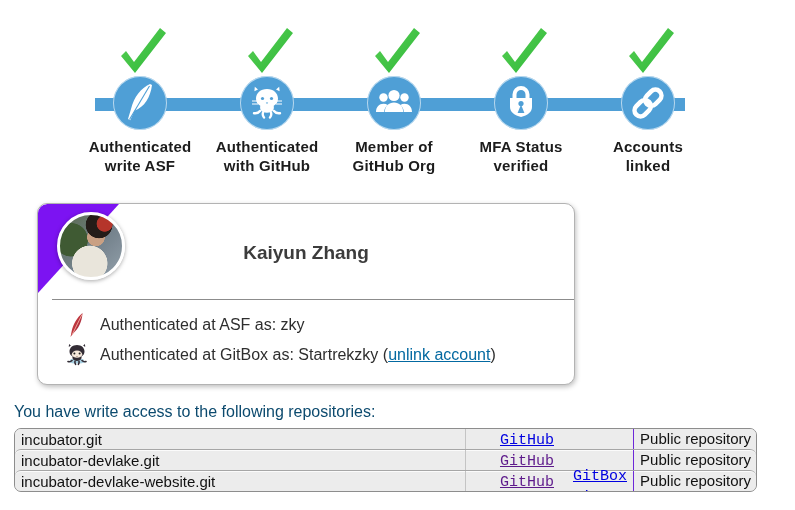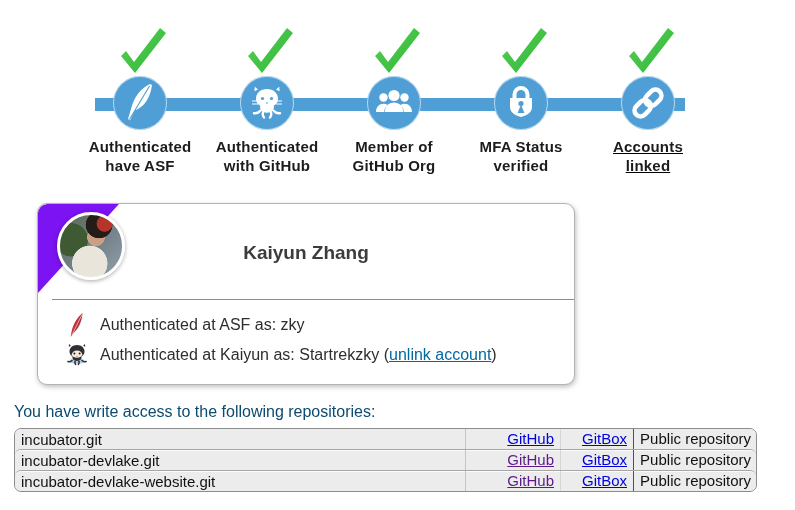--- a/index.html
+++ b/index.html
@@ -8,21 +8,21 @@
 
   
   .steps{position:absolute;left:0;top:0;width:795px;height:185px;}
   .steps .bar{position:absolute;left:95px;top:98px;width:590px;height:13px;background:#4f9fd6;}
   .step{position:absolute;top:25px;width:130px;text-align:center;}
   .step .check{display:block;margin:0 auto;width:56px;height:54px;}
   .step .circle{position:relative;margin:-3px auto 0;width:54px;height:54px;border-radius:50%;
     background:#4f9fd6;box-shadow:0 0 0 1px rgba(255,255,255,.6) inset;}
   .step .circle svg{position:absolute;left:0;top:0;width:54px;height:54px;}
   .step .lbl{margin-top:7px;font-size:15px;line-height:19px;font-weight:600;color:#1c1c1c;letter-spacing:.2px;}
-  .s0{left:75px;} .s1{left:202px;} .s2{left:329px;} .s3{left:456px;} .s4{left:583px;text-decoration:underline;}
+  .s0{left:75px;} .s1{left:202px;} .s2{left:329px;} .s3{left:456px;} .s4{left:583px;}
 
   
   .card{position:absolute;left:37px;top:203px;width:536px;height:180px;background:#fff;
     border:1px solid #b3b3b3;border-radius:10px;box-shadow:1px 2px 5px rgba(0,0,0,.25);overflow:hidden;}
   .corner{position:absolute;left:0;top:0;width:81px;height:89px;background:#7c13f2;
     clip-path:polygon(0 0,100% 0,0 100%);border-top-left-radius:9px;}
   .avatar{position:absolute;left:19px;top:8px;width:62px;height:62px;border:3px solid #fff;border-radius:50%;
     box-shadow:0 1px 4px rgba(0,0,0,.35);
     background:
       radial-gradient(circle at 72% 14%, #b5352b 0 11%, rgba(0,0,0,0) 12%),
@@ -42,23 +42,23 @@
   a.unlink{color:#0369a1;}
 
   
   .repos-title{position:absolute;left:14px;top:403px;font-size:16px;color:#0c4a6e;}
   .repo-table{position:absolute;left:14px;top:428px;width:741px;border:1px solid #8d8d8d;border-radius:7px;
     overflow:hidden;background:#ececec;}
   .repo-row{display:flex;align-items:center;height:20px;background:#ececec;font-size:15px;color:#111;}
   .repo-row + .repo-row{border-top:1px solid #a6a6a6;box-shadow:inset 0 1px 0 #fbfbfb;border-radius:6px;}
   .cell-name{flex:1;padding:0 6px;white-space:nowrap;overflow:hidden;}
   .cell-gh{width:82px;text-align:right;padding:0 6px;border-left:1px solid #c4c4c4;align-self:stretch;line-height:20px;}
-  .cell-gb{width:60px;text-align:right;padding:0 6px;border-left:1px solid #d6d6d6;align-self:stretch;line-height:20px;}
+  .cell-gb{width:60px;text-align:right;padding:0 6px;border-left:1px solid #d6d6d6;align-self:stretch;line-height:20px;margin-top:36px;}
   .cell-vis{width:112px;text-align:right;padding:0 5px;border-left:1px solid #6d28d9;align-self:stretch;line-height:20px;}
-  a.repo-link{color:#0000e0;text-decoration:underline;}
+  a.repo-link{color:#0000e0;text-decoration:underline;font-family:Liberation Mono, monospace;}
   a.repo-link.visited{color:#5d1a8b;}
 </style>
 </head>
 <body>
 
 <div class="page">
 
   <div class="steps">
     <div class="bar"></div>
 
@@ -76,21 +76,21 @@
         <path d="M9 31 L14 26 L22 37 L48 3 L54 8 L23 48 Z" fill="url(#ckg)"></path>
       </svg>
       <div class="circle">
         <svg viewBox="0 0 54 54">
           <path d="M37 8c-9 4-16 13-19 25l-3 10 2.2 1.2 4.3-9.4C31.6 31 37.5 21 39 9z" fill="#fff"></path>
           <path d="M36.5 10 L16.5 43.5" stroke="#4f9fd6" stroke-width="1.1"></path>
         </svg>
       </div>
       <div class="lbl">
         <div>Authenticated</div>
-          <div>have ASF</div>
+          <div>write ASF</div>
       </div>
     </div>
 
     <div class="step s1">
       <svg class="check" viewBox="0 0 56 54">
         <path d="M9 31 L14 26 L22 37 L48 3 L54 8 L23 48 Z" fill="url(#ckg)"></path>
       </svg>
       <div class="circle">
         <svg viewBox="0 0 54 54">
           <path d="M27 13c-6.5 0-11 4.2-11 9.6 0 3.4 1.6 5.9 4.3 7.2-.3 1.5-.2 3 .4 4.2 1.8 3.6 10.8 3.6 12.6 0 .6-1.2.7-2.7.4-4.2 2.7-1.3 4.3-3.8 4.3-7.2 0-5.4-4.5-9.6-11-9.6z" fill="#fff"></path>
@@ -195,21 +195,21 @@
           <path d="M4 19c2.5 2 13.5 2 16 0l-2-3H6z" fill="#a8cfe0"></path>
           <path d="M12 2C7.6 2 4.5 4.8 4.5 8.4c0 2.3 1.1 4 3 4.9-.2 1-.1 2 .3 2.8 1.2 2.4 7.2 2.4 8.4 0 .4-.8.5-1.8.3-2.8 1.9-.9 3-2.6 3-4.9C19.5 4.8 16.4 2 12 2z" fill="#332d36"></path>
           <path d="M5.9 2.6L4 1l-.2 2.9zM18.1 2.6L20 1l.2 2.9z" fill="#332d36"></path>
           <ellipse cx="12" cy="11.2" rx="5.2" ry="3.6" fill="#f6e9dc"></ellipse>
           <circle cx="9.4" cy="10.6" r="1" fill="#222"></circle>
           <circle cx="14.6" cy="10.6" r="1" fill="#222"></circle>
           <path d="M11.3 13h1.4l-.7.9z" fill="#6b4a3a"></path>
           <path d="M7 17.5c-1.2 1.2-2.6 1.4-4 1M10 18.2c-.3 1.2-.1 2.2.6 3.2M14 18.2c.3 1.2.1 2.2-.6 3.2M17 17.5c1.2 1.2 2.6 1.4 4 1" stroke="#332d36" stroke-width="1.6" fill="none" stroke-linecap="round"></path>
         </svg>
       </span>
-      <span class="txt"><span>Authenticated at Kaiyun as: Startrekzky (</span><a href="#" class="unlink">unlink account</a><span>)</span></span>
+      <span class="txt"><span>Authenticated at GitBox as: Startrekzky (</span><a href="#" class="unlink">unlink account</a><span>)</span></span>
     </div>
   </div>
 
   <div class="repos-title">You have write access to the following repositories:</div>
 
   <div class="repo-table">
     <div class="repo-row">
       <span class="cell-name">incubator.git</span>
       <span class="cell-gh"><a href="#" class="repo-link">GitHub</a></span>
       <span class="cell-gb"><a href="#" class="repo-link">GitBox</a></span>

